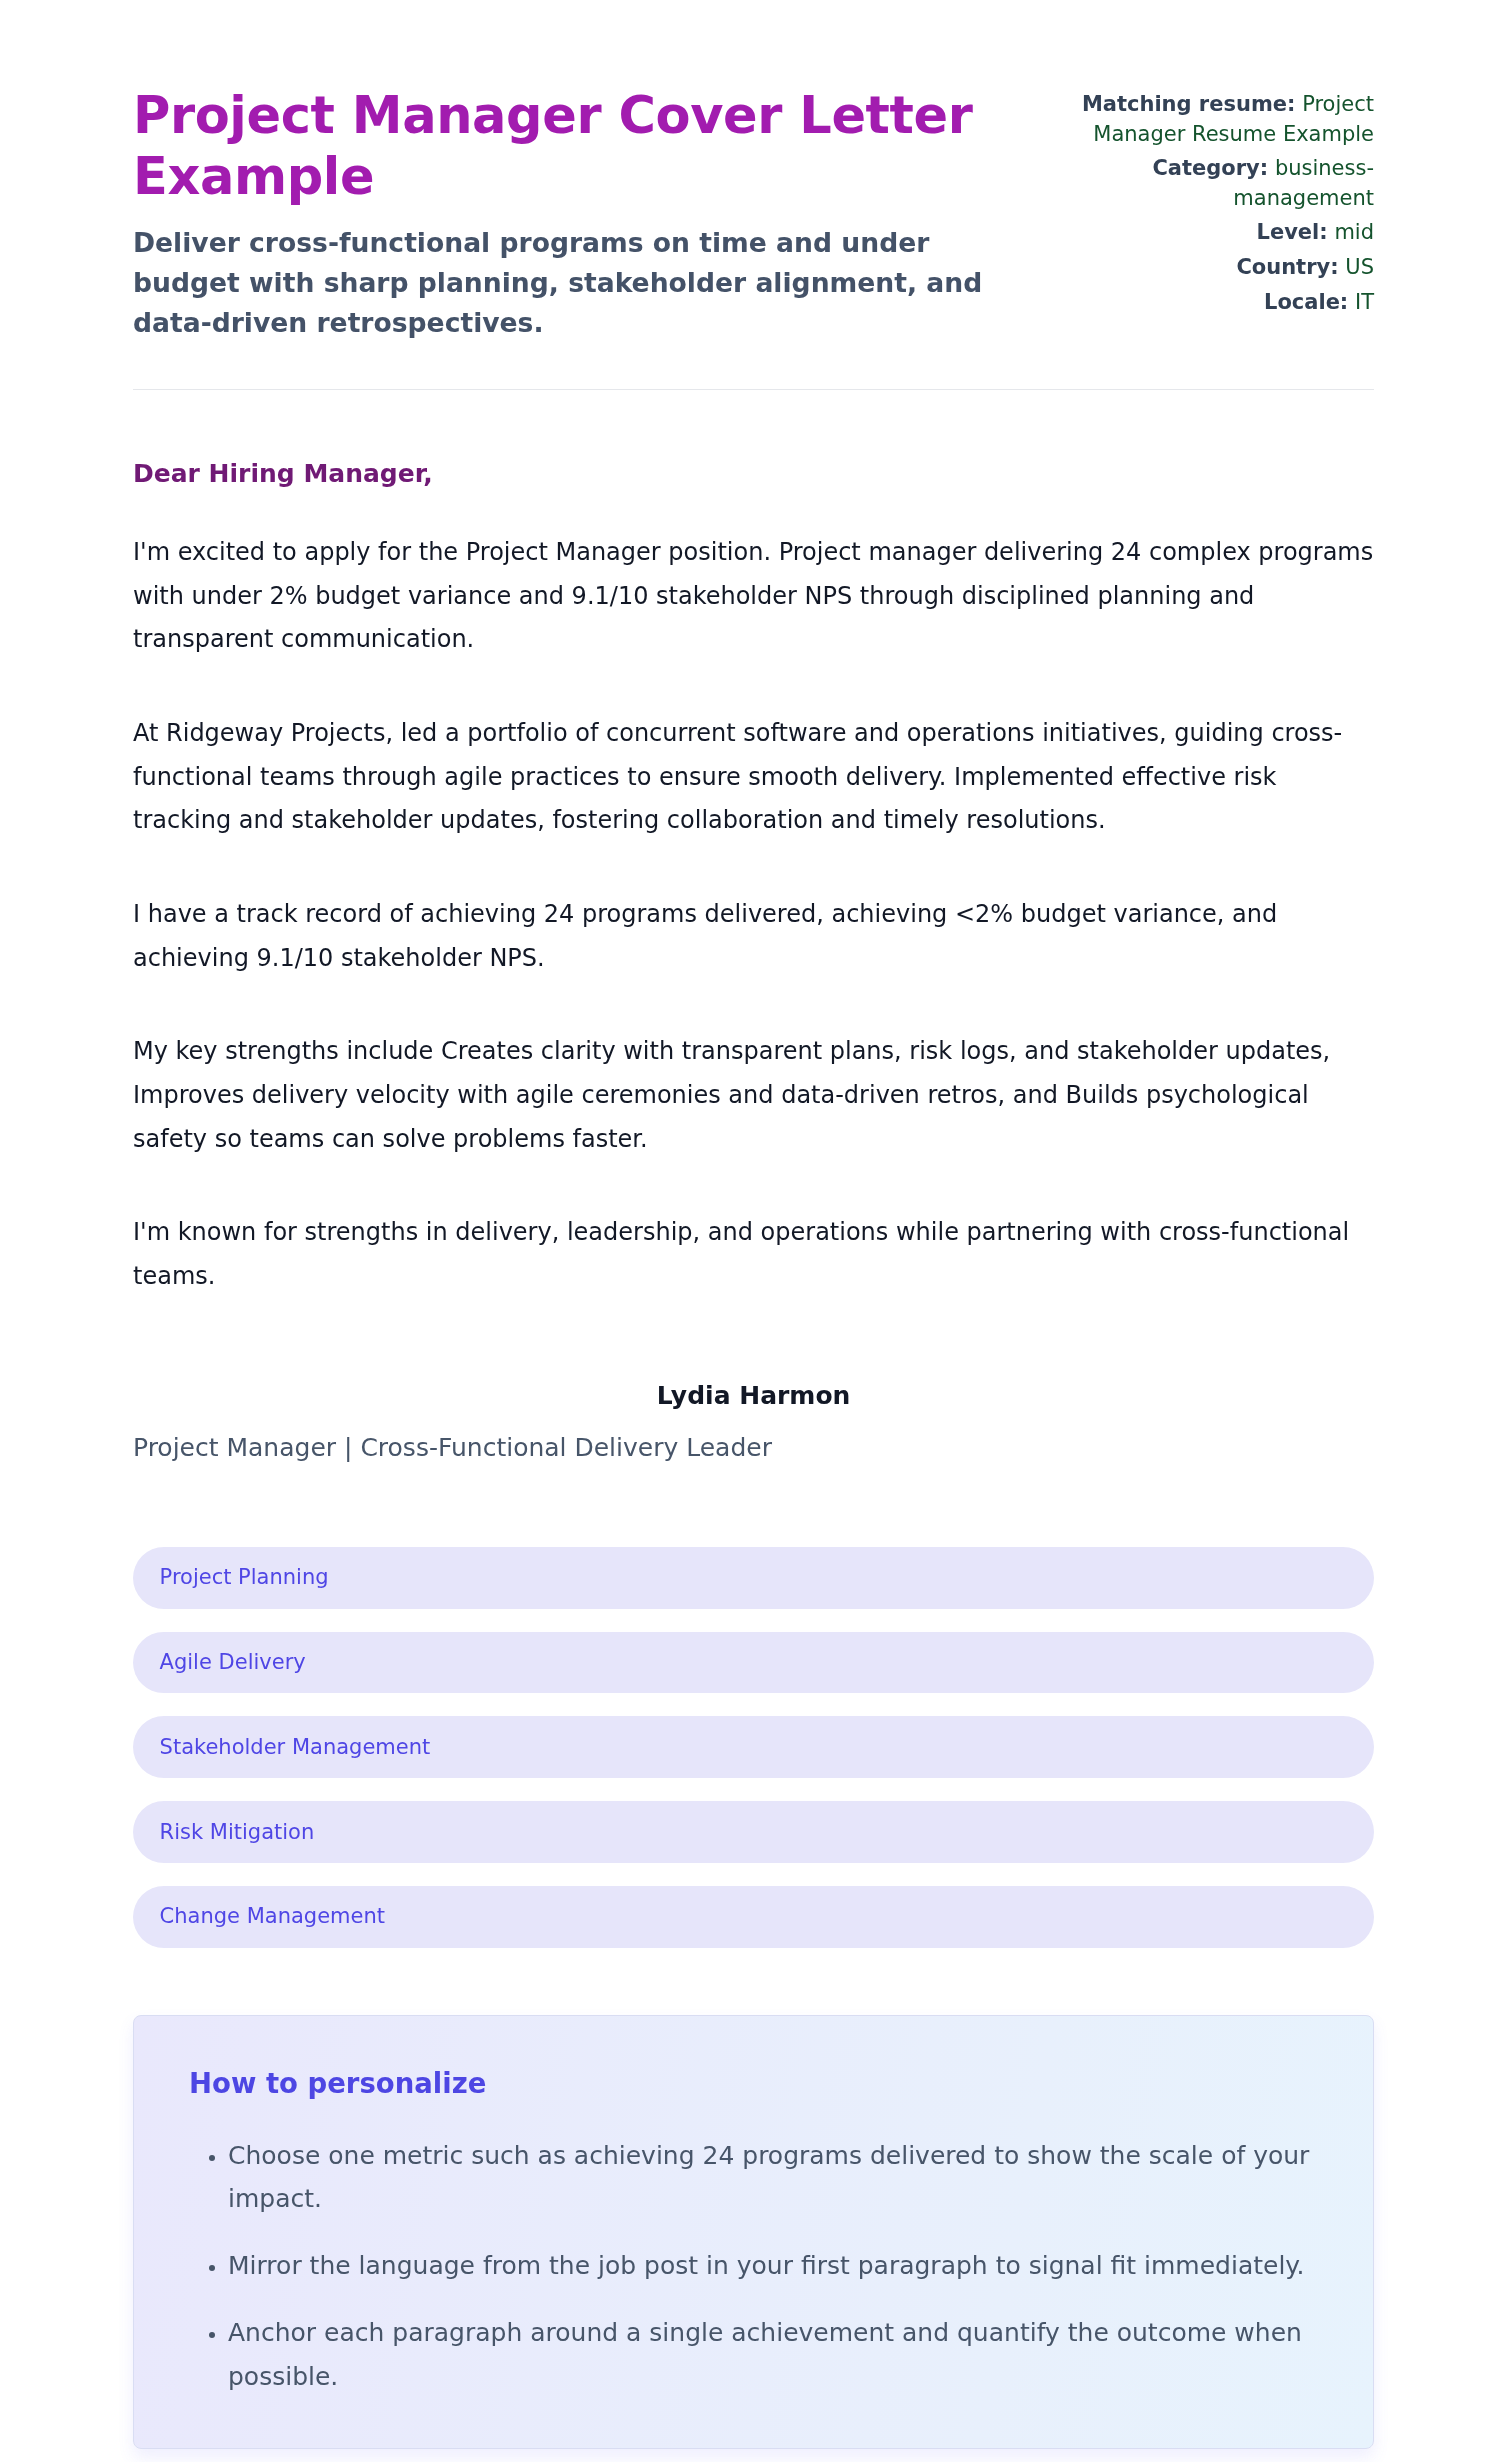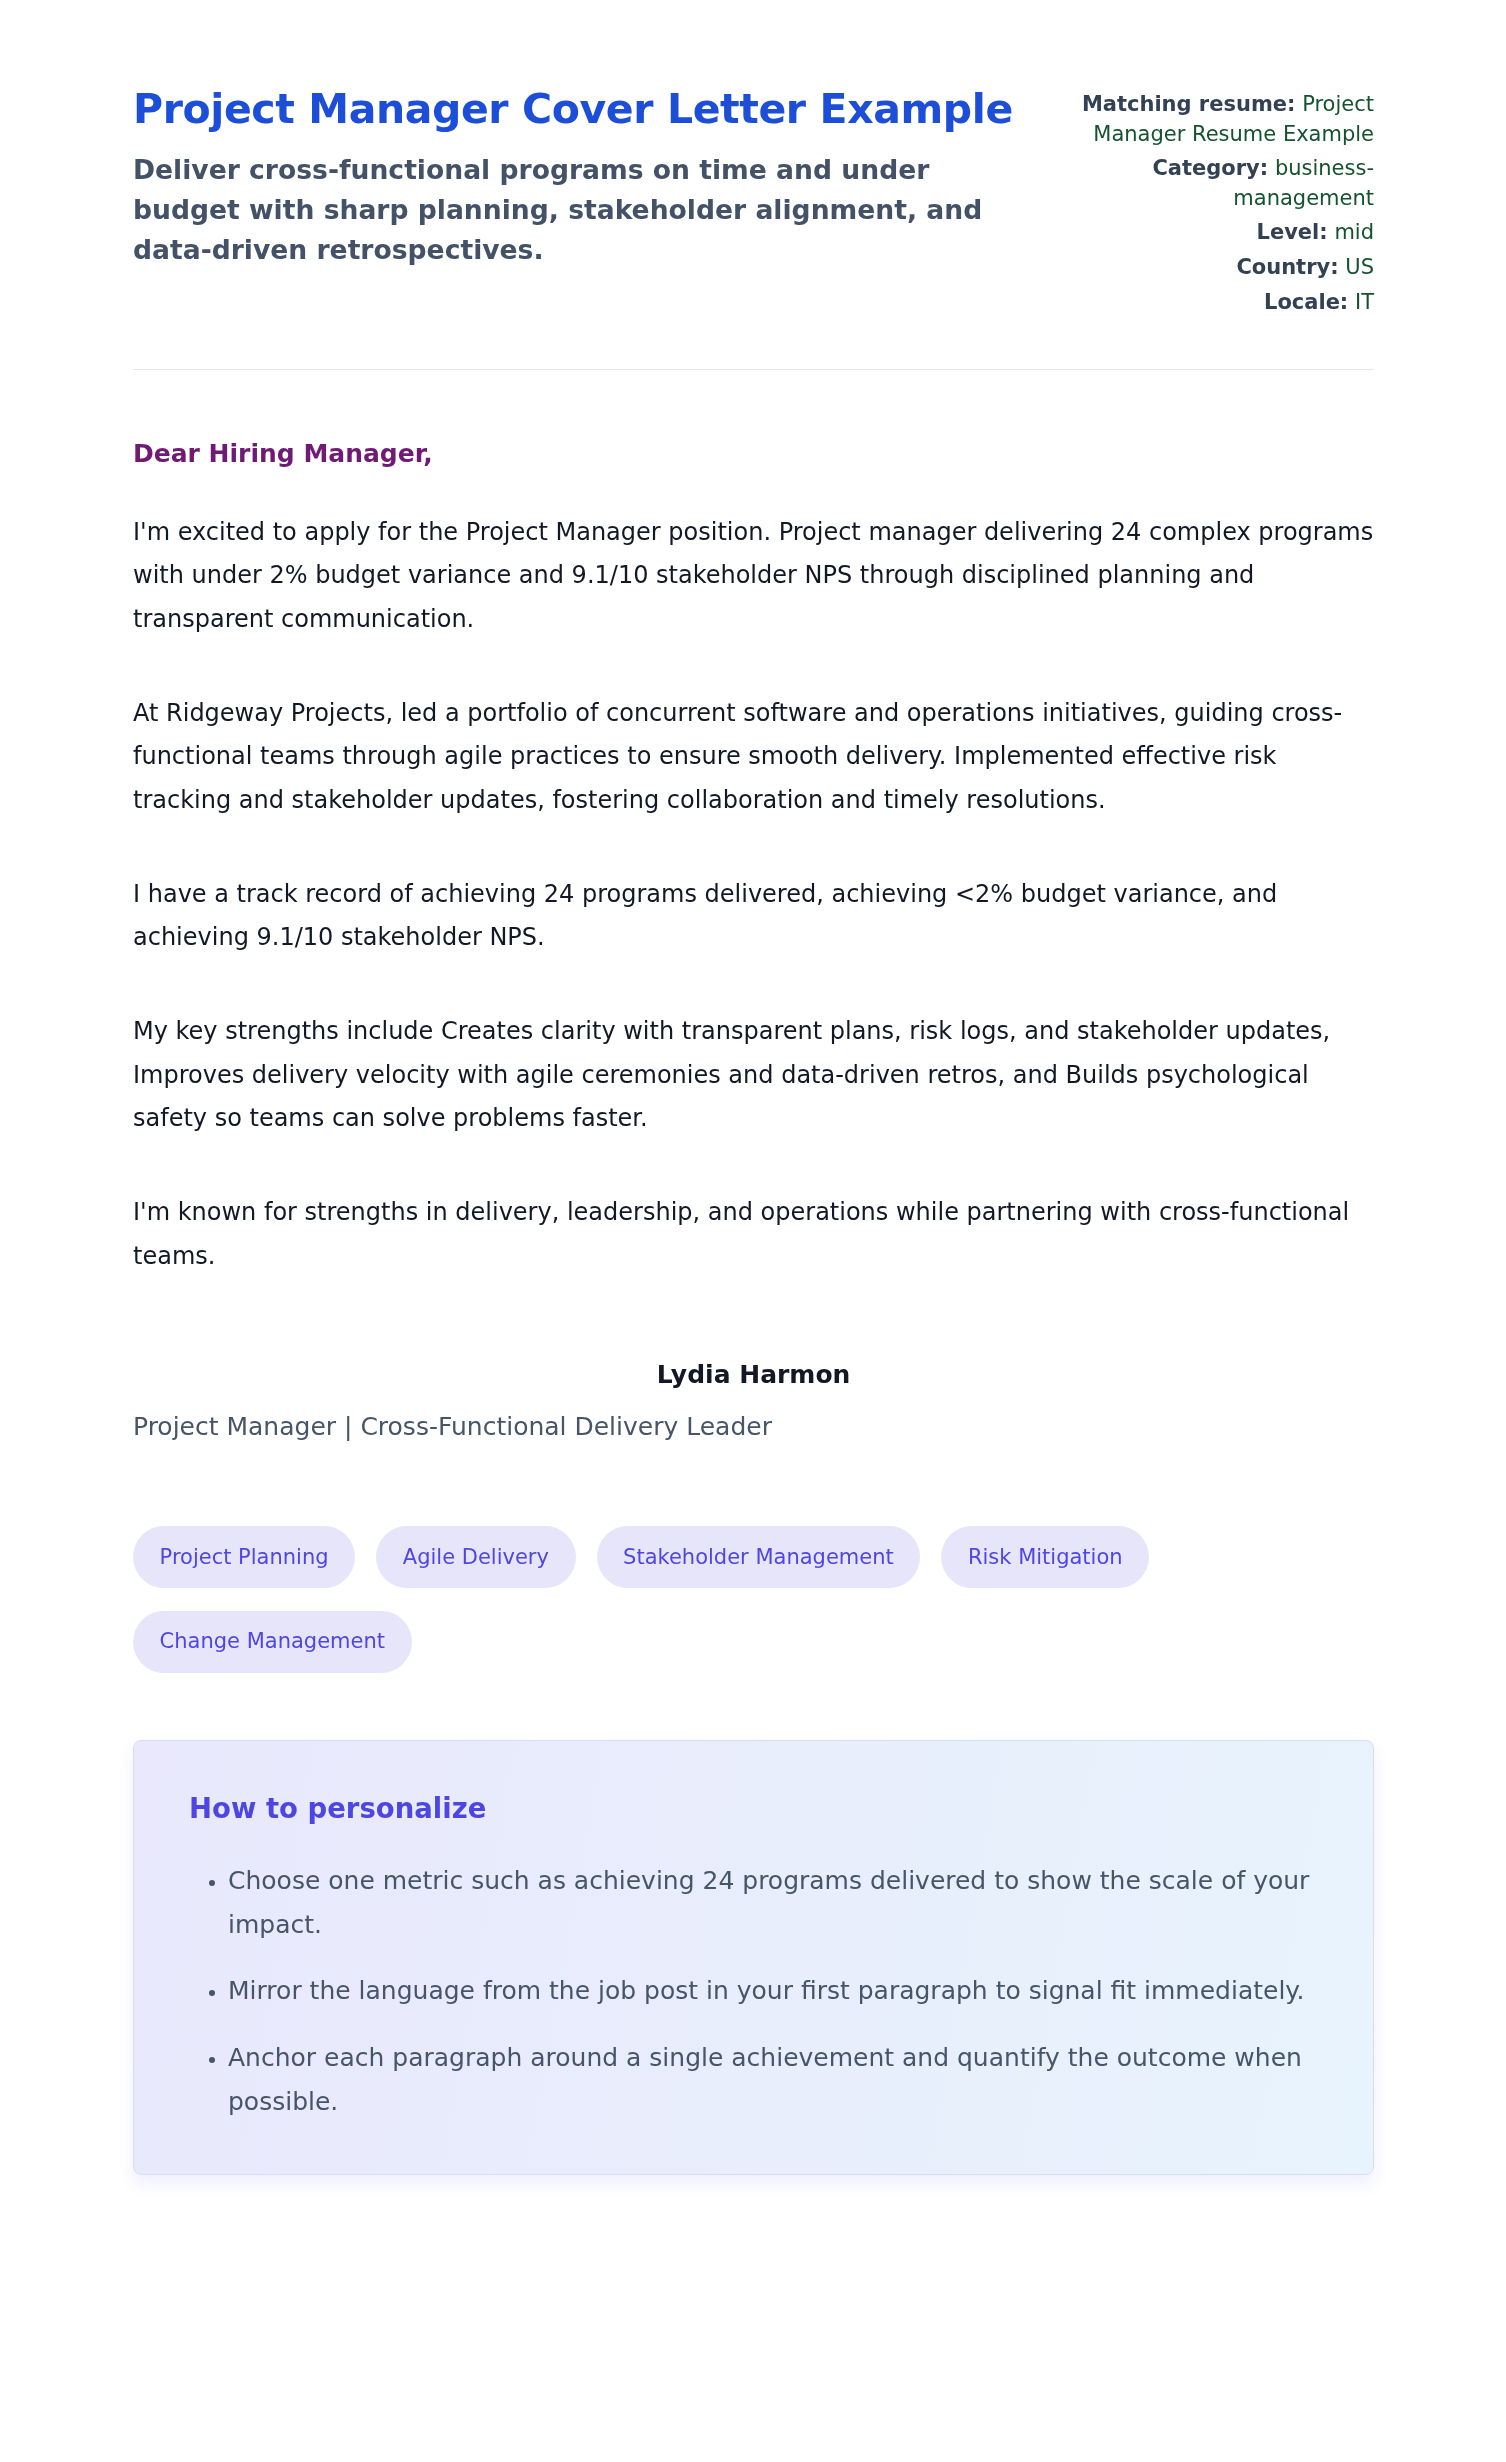--- a/index.html
+++ b/index.html
@@ -18,22 +18,22 @@
   }
 
   
   .header {
     display: flex;
     justify-content: space-between;
     align-items: flex-start;
   }
   .header-left { width: 922px; }
   .title {
-    color: #1d4ed8;
-    font-size: 41px;
+    color: #a21caf;
+    font-size: 51px;
     font-weight: 700;
     line-height: 1.2;
     letter-spacing: -0.4px;
   }
   .subtitle {
     margin-top: 16px;
     color: #445268;
     font-size: 26.6px;
     font-weight: 700;
     line-height: 1.5;
@@ -85,20 +85,21 @@
     color: #475569;
   }
 
   
   .tags {
     margin-top: 85px;
     display: flex;
     flex-wrap: wrap;
     gap: 23px 21px;
     max-width: 1241px;
+    flex-direction: column;
   }
   .tag {
     display: inline-block;
     background: #e6e5fa;
     color: #4f46e5;
     font-size: 21px;
     line-height: 1;
     padding: 20.4px 26.6px;
     border-radius: 885px;
     cursor: pointer;

